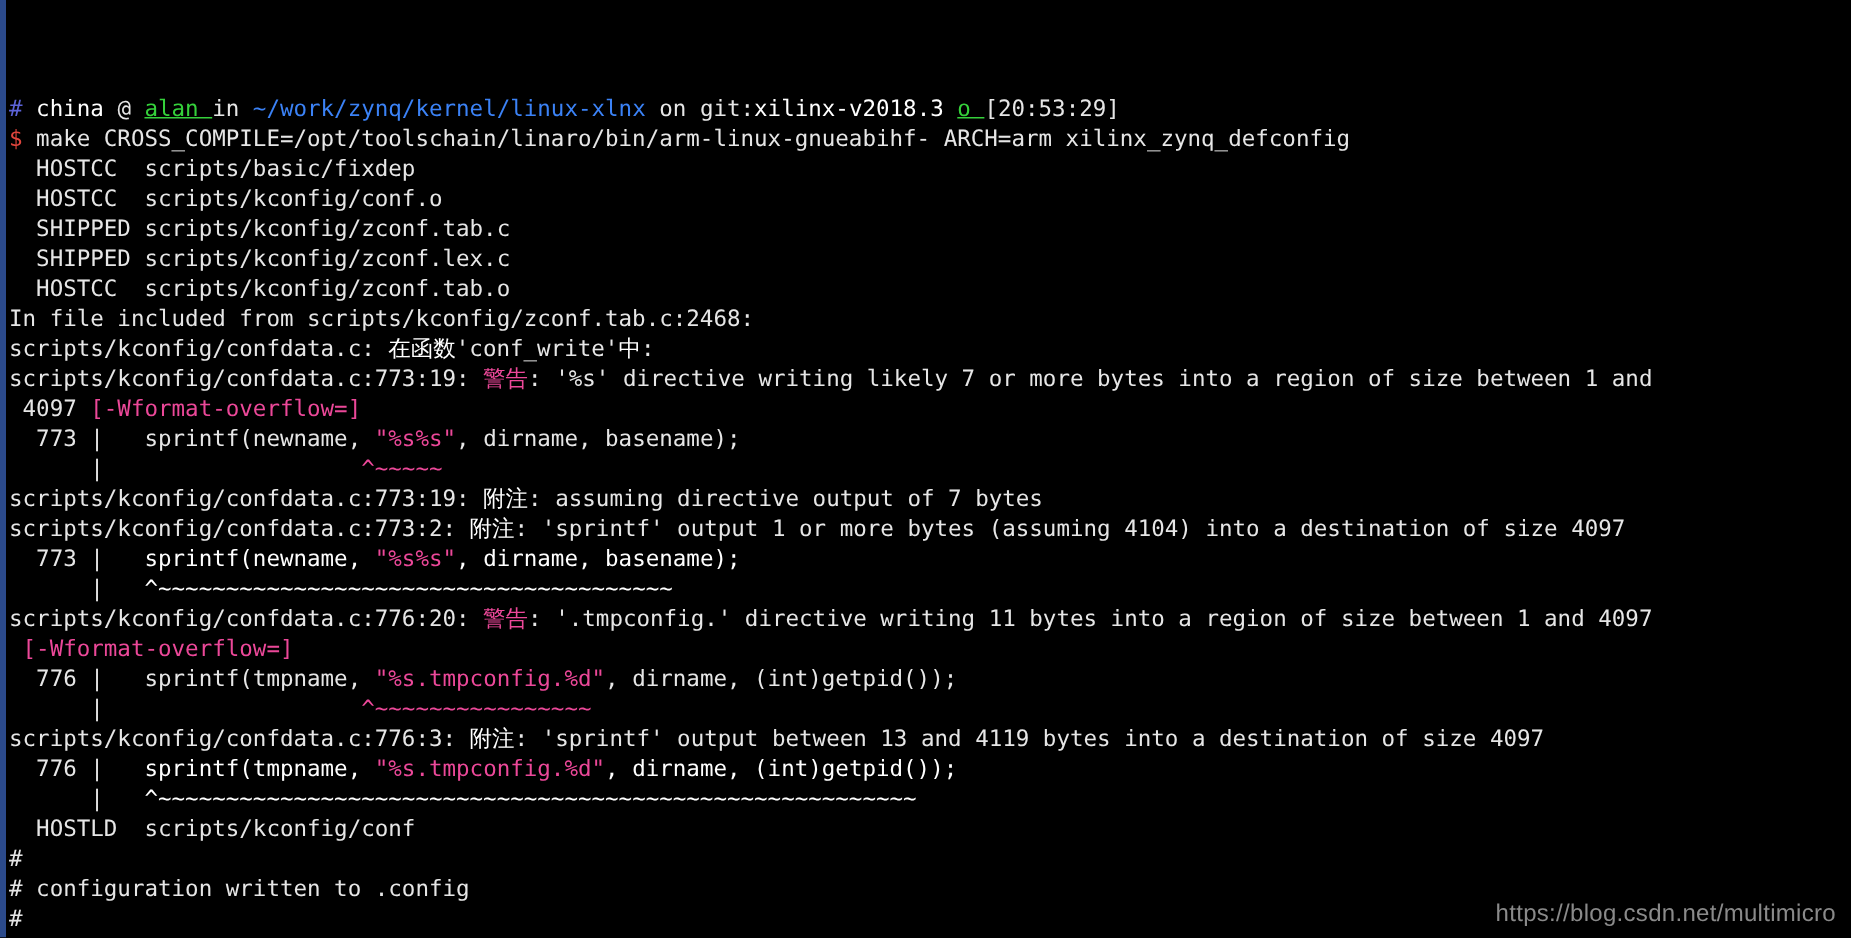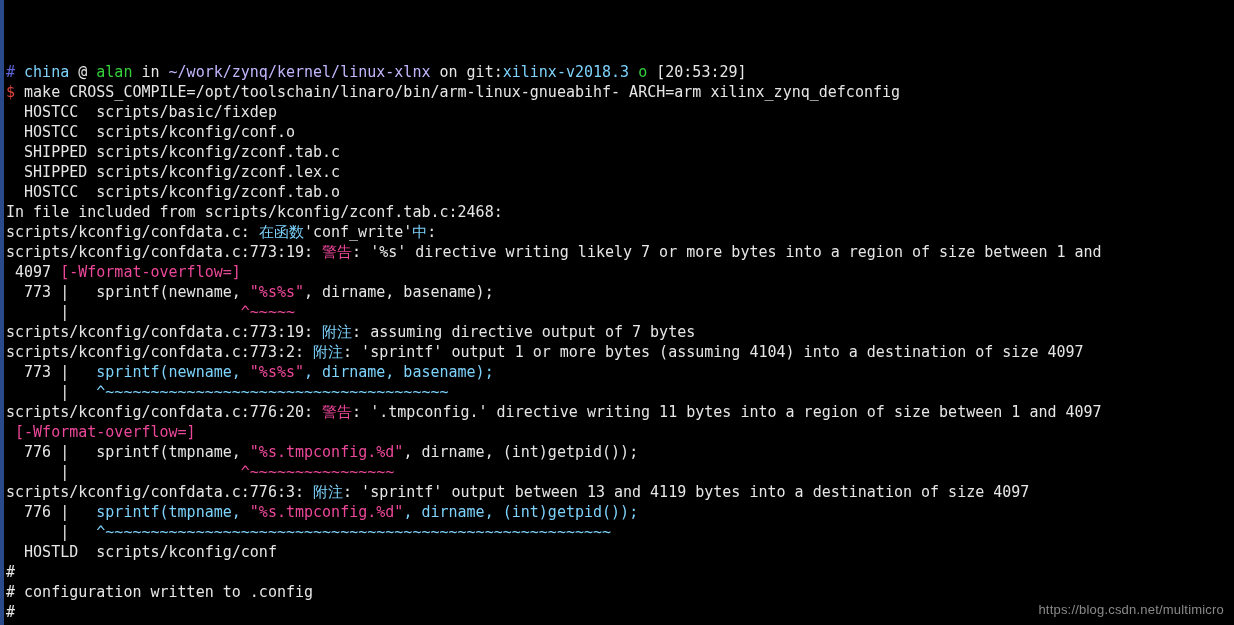--- a/index.html
+++ b/index.html
@@ -26,33 +26,33 @@
     top: 0;
     padding: 2px 0 0 2px;
     white-space: pre;
   }
   .line {
     height: 20px;
     white-space: pre;
   }
   
   .c-white   { color: #e6e6e6; }
-  .c-cyan    { color: #7dd3fc; }
-  .c-green   { color: #35d13b; }
-  .c-yellow  { color: #c4b5fd; }
+  .c-cyan    { color: #ffffff; }
+  .c-green   { color: #35d13b; text-decoration: underline; }
+  .c-yellow  { color: #3b82f6; }
   .c-blue    { color: #5c63d8; }
   .c-red     { color: #e0453d; }
   .c-magenta { color: #ec4899; }
   #watermark {
     position: absolute;
     right: 10px;
     bottom: 5px;
     color: #8a8a8a;
     font-family: "Liberation Sans", sans-serif;
-    font-size: 13px;
+    font-size: 16px;
     letter-spacing: 0.2px;
     white-space: pre;
   }
 </style>
 </head>
 <body>
 
 <div id="terminal">
 
   <div id="screen">

